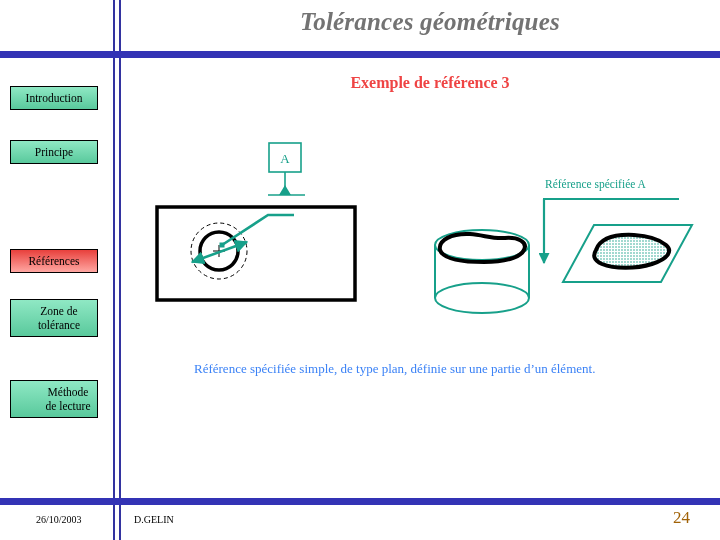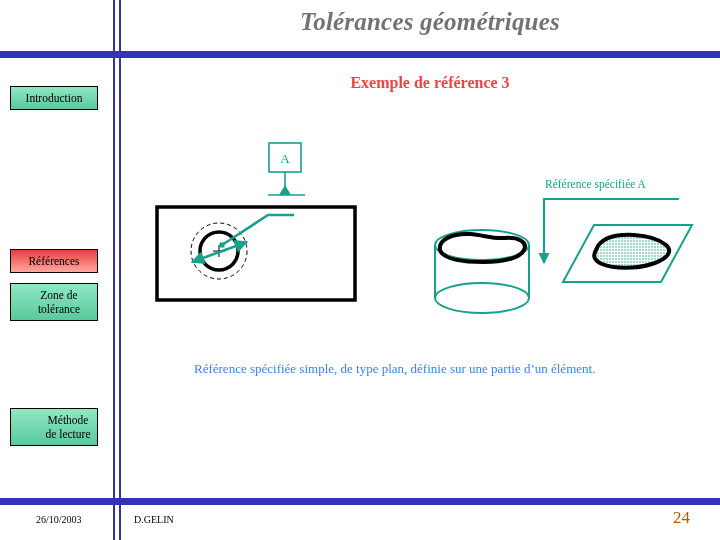--- a/index.html
+++ b/index.html
@@ -144,27 +144,30 @@
   <div class="vrule b"></div>
   <div class="hrule top"></div>
   <div class="hrule bottom"></div>
 
   <div class="slide-title">Tolérances géométriques</div>
   <div class="slide-subtitle">Exemple de référence 3</div>
 
   <div class="nav-item" style="top:86px;">
     <span>Introduction</span>
   </div>
+  <div class="nav-item" style="top:140px;">
+    <span>Principe</span>
+  </div>
   <div class="nav-item active" style="top:249px;">
     <span>Références</span>
   </div>
-  <div class="nav-item" style="top:283px;padding-left:12px;">
+  <div class="nav-item" style="top:299px;padding-left:12px;">
     <span>Zone de tolérance</span>
   </div>
-  <div class="nav-item" style="top:408px;padding-left:30px;">
+  <div class="nav-item" style="top:380px;padding-left:30px;">
     <span>Méthode de lecture</span>
   </div>
 
   <svg class="draw" viewBox="0 0 720 540">
     <defs>
       <pattern id="dotfill" width="3" height="3" patternUnits="userSpaceOnUse">
         <rect width="3" height="3" fill="#ffffff"></rect>
         <circle cx="1" cy="1" r="0.75" fill="#17a08a"></circle>
       </pattern>
       <marker id="tealArrow" viewBox="0 0 10 10" refX="9" refY="5" markerWidth="5.2" markerHeight="5.2" orient="auto-start-reverse">

